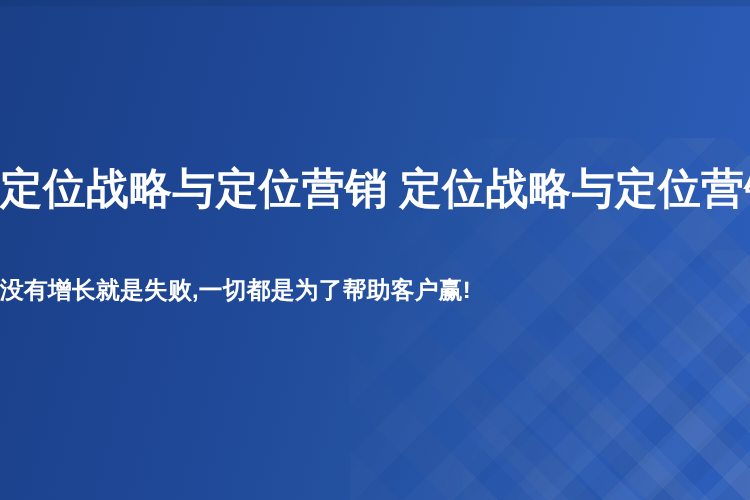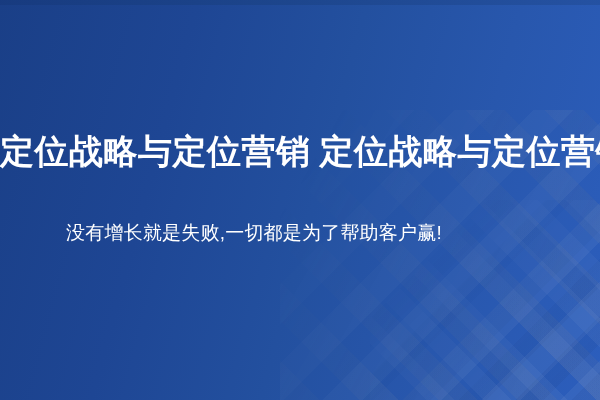--- a/index.html
+++ b/index.html
@@ -90,24 +90,23 @@
   #headline .seg-gap {
     display: inline-block;
     width: 9px;
   }
 
   #subtitle {
     position: absolute;
     left: 0;
     top: 219px;
     width: 508px;
-    text-align: center;
     color: #ffffff;
     font-size: 19px;
-    font-weight: normal;
+    font-weight: bold;
     line-height: 28px;
     letter-spacing: .2px;
     white-space: nowrap;
   }
 </style>
 </head>
 <body>
 
 <div id="banner">
 

